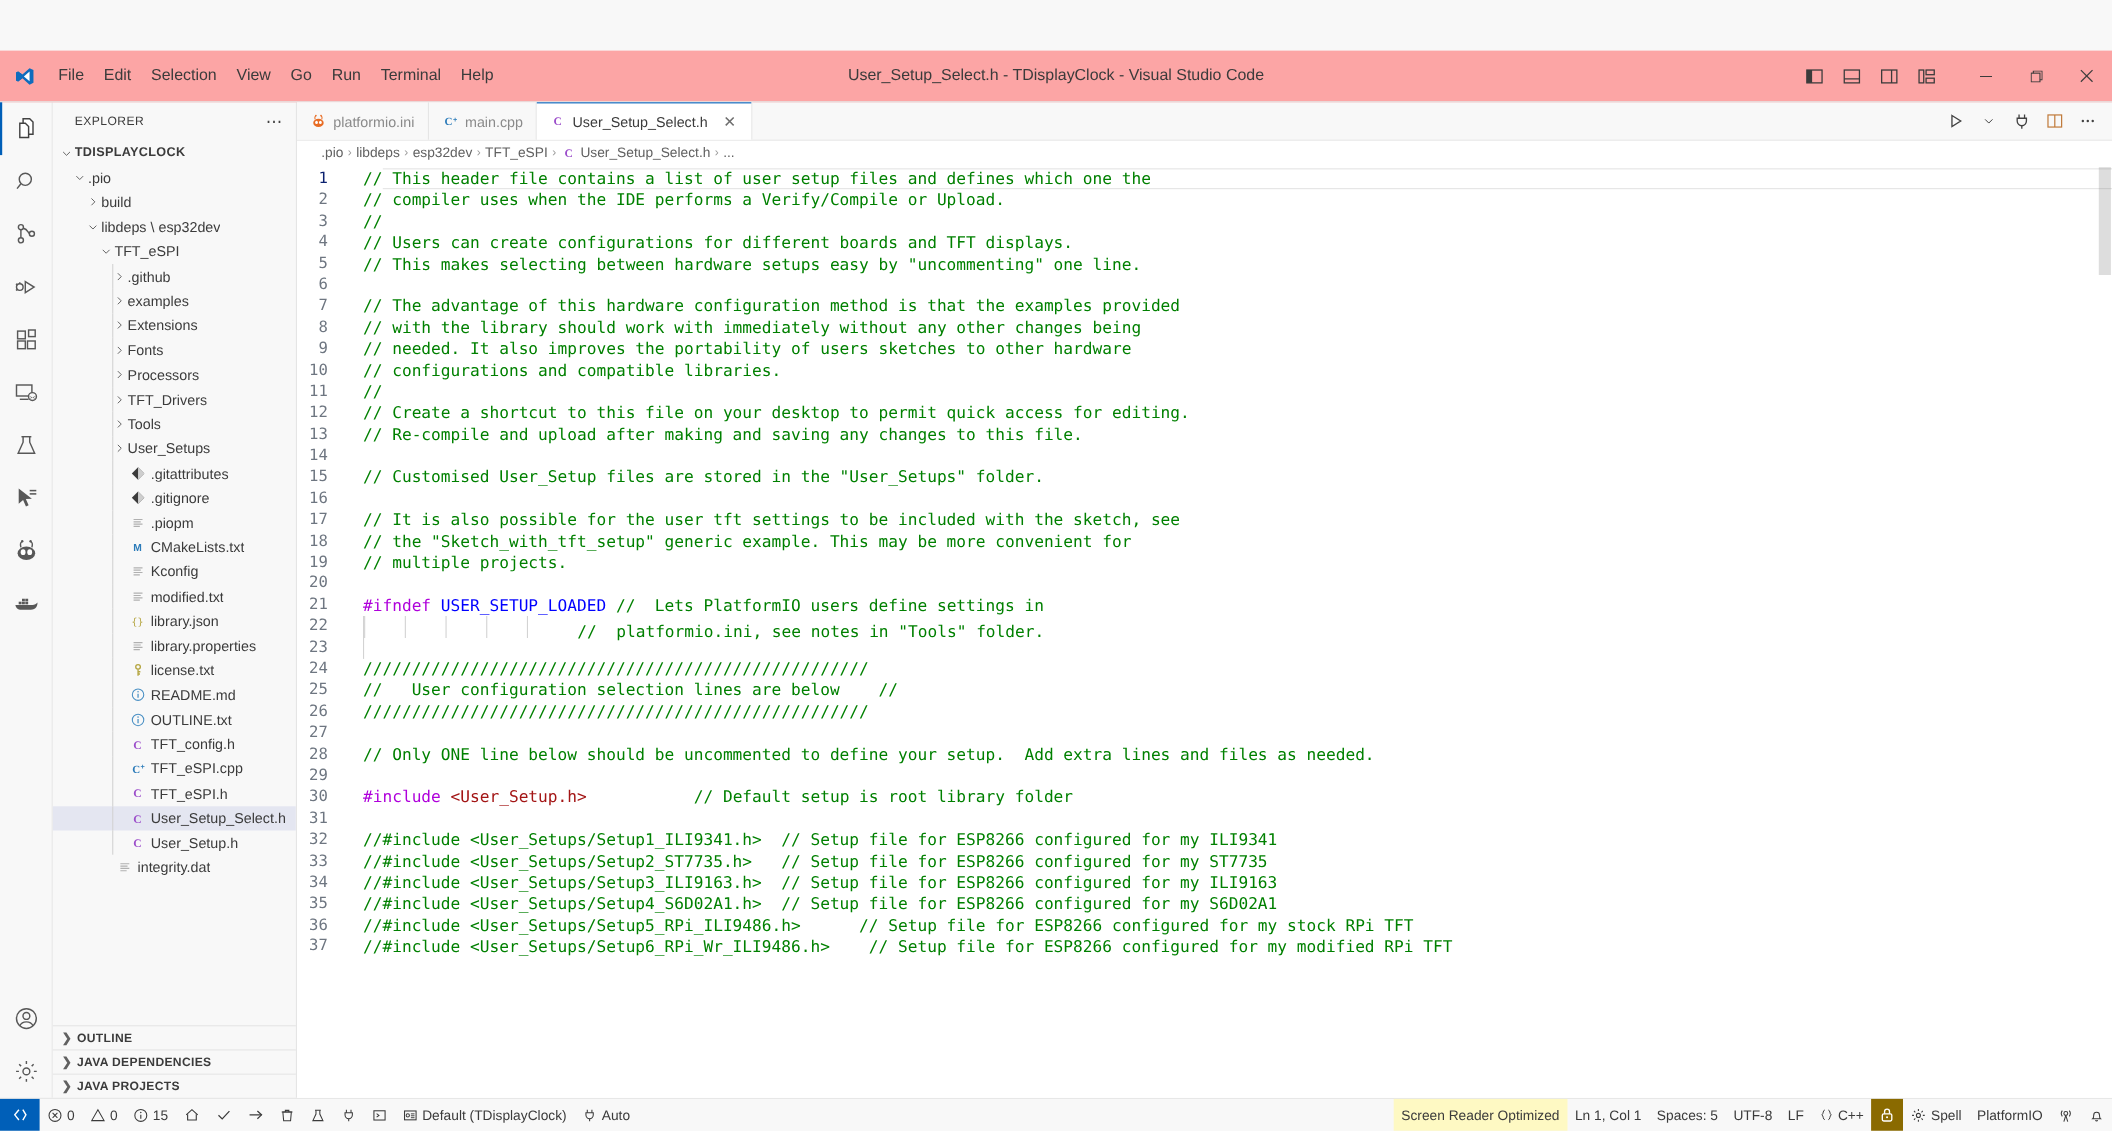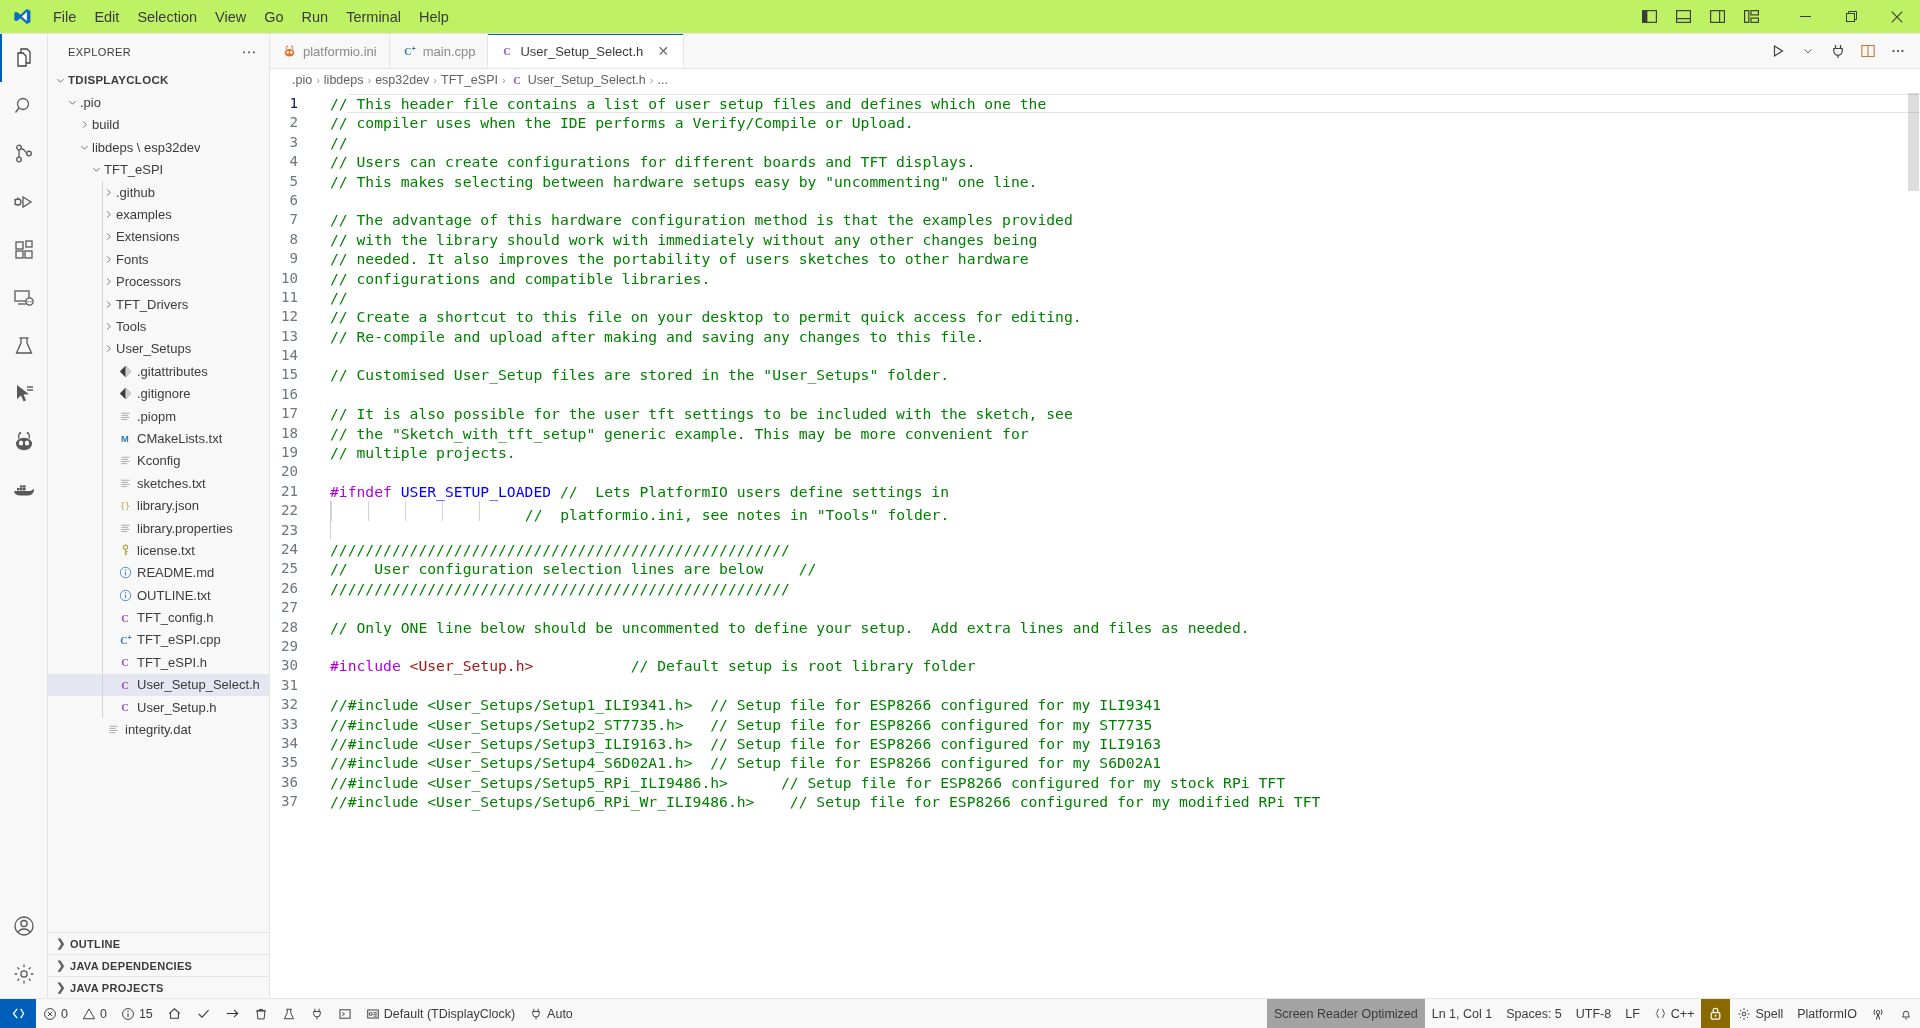--- a/index.html
+++ b/index.html
@@ -7,23 +7,23 @@
     width: 1920px; height: 1028px;
     font-family: "Liberation Sans", sans-serif;
     background: #f3f3f3;
     overflow: hidden;
     -webkit-font-smoothing: antialiased;
   }
   #app { width: 1920px; height: 1028px; display: flex; flex-direction: column; background: #f8f8f8; }
 
   
   .titlebar {
-    height: 34px; min-height: 34px; display: flex; align-items: center;
-    background: #bef264; border-bottom: 1px solid #e5e5e5;
-    position: relative; font-size: 14.5px; color: #3b3b3b;
+    height: 47px; min-height: 34px; display: flex; align-items: center;
+    background: #fca5a5; border-bottom: 1px solid #e5e5e5;
+    position: relative; font-size: 14.5px; color: #3b3b3b; margin-top: 46px;
   }
   .vscode-logo { width: 44px; display: flex; align-items: center; justify-content: center; }
   .menu { display: flex; align-items: center; gap: 0; }
   .menu-item { padding: 4px 9px; font-size: 14.5px; color: #3b3b3b; cursor: default; border-radius: 3px; }
   .win-title {
     position: absolute; left: 0; right: 0; text-align: center;
     font-size: 14.5px; color: #3b3b3b; pointer-events: none;
   }
   .title-right { margin-left: auto; display: flex; align-items: center; height: 34px; z-index: 2; }
   .layout-btn { width: 34px; height: 34px; display: flex; align-items: center; justify-content: center; }
@@ -148,21 +148,21 @@
     background: #f8f8f8; border-top: 1px solid #e5e5e5; font-size: 12.5px; color: #3b3b3b;
   }
   .sb-remote {
     width: 36px; height: 30px; background: #005fb8; color: #ffffff;
     display: flex; align-items: center; justify-content: center; font-size: 14px;
   }
   .st-item {
     display: flex; align-items: center; gap: 4px; padding: 0 7px; height: 30px; font-size: 12.5px;
   }
   .st-right { margin-left: auto; display: flex; align-items: center; height: 30px; }
-  .st-highlight { background: #a3a3a3; }
+  .st-highlight { background: #fef9c3; }
   .st-pio-lock { background: #8a6a00; color: #ffffff; }
   svg { display: block; }
 </style>
 </head>
 <body>
 
 <div id="app">
 
   <div class="titlebar">
     <div class="vscode-logo">
@@ -175,20 +175,21 @@
     <div class="menu">
       <div class="menu-item">File</div>
       <div class="menu-item">Edit</div>
       <div class="menu-item">Selection</div>
       <div class="menu-item">View</div>
       <div class="menu-item">Go</div>
       <div class="menu-item">Run</div>
       <div class="menu-item">Terminal</div>
       <div class="menu-item">Help</div>
     </div>
+    <div class="win-title">User_Setup_Select.h - TDisplayClock - Visual Studio Code</div>
 
     <div class="title-right">
       <div class="layout-btn">
         <svg width="17" height="17" viewBox="0 0 16 16">
             <rect x="1.5" y="2.5" width="13" height="11" fill="none" stroke="#3b3b3b" stroke-width="1.1"></rect>
             <rect x="1.5" y="2.5" width="4.5" height="11" fill="#3b3b3b"></rect>
           </svg>
       </div>
       <div class="layout-btn">
         <svg width="17" height="17" viewBox="0 0 16 16">
@@ -560,21 +561,21 @@
             <span class="ficon" style="display: flex; align-items: center; justify-content: center;">
               <svg width="13" height="13" viewBox="0 0 16 16">
                 <g stroke="#b0b0b0" stroke-width="1.3">
                   <line x1="3" y1="4" x2="13" y2="4"></line>
                   <line x1="3" y1="6.6" x2="11" y2="6.6"></line>
                   <line x1="3" y1="9.2" x2="13" y2="9.2"></line>
                   <line x1="3" y1="11.8" x2="10" y2="11.8"></line>
                 </g>
               </svg>
             </span>
-            <span class="label">sketches.txt</span>
+            <span class="label">modified.txt</span>
           </div>
           <div class="tree-row">
             <div class="indent-guide" style="left: 54px;"></div>
             <span style="width: 52px; min-width: 52px;"></span>
             <span style="width: 16px; min-width: 16px;"></span>
             <span class="ficon" style="display: flex; align-items: center; justify-content: center;">
               <svg width="14" height="13" viewBox="0 0 16 16">
                 <text x="8" y="12" font-size="11" text-anchor="middle" fill="#b5a642" font-family="DejaVu Sans Mono, monospace">{}</text>
               </svg>
             </span>

